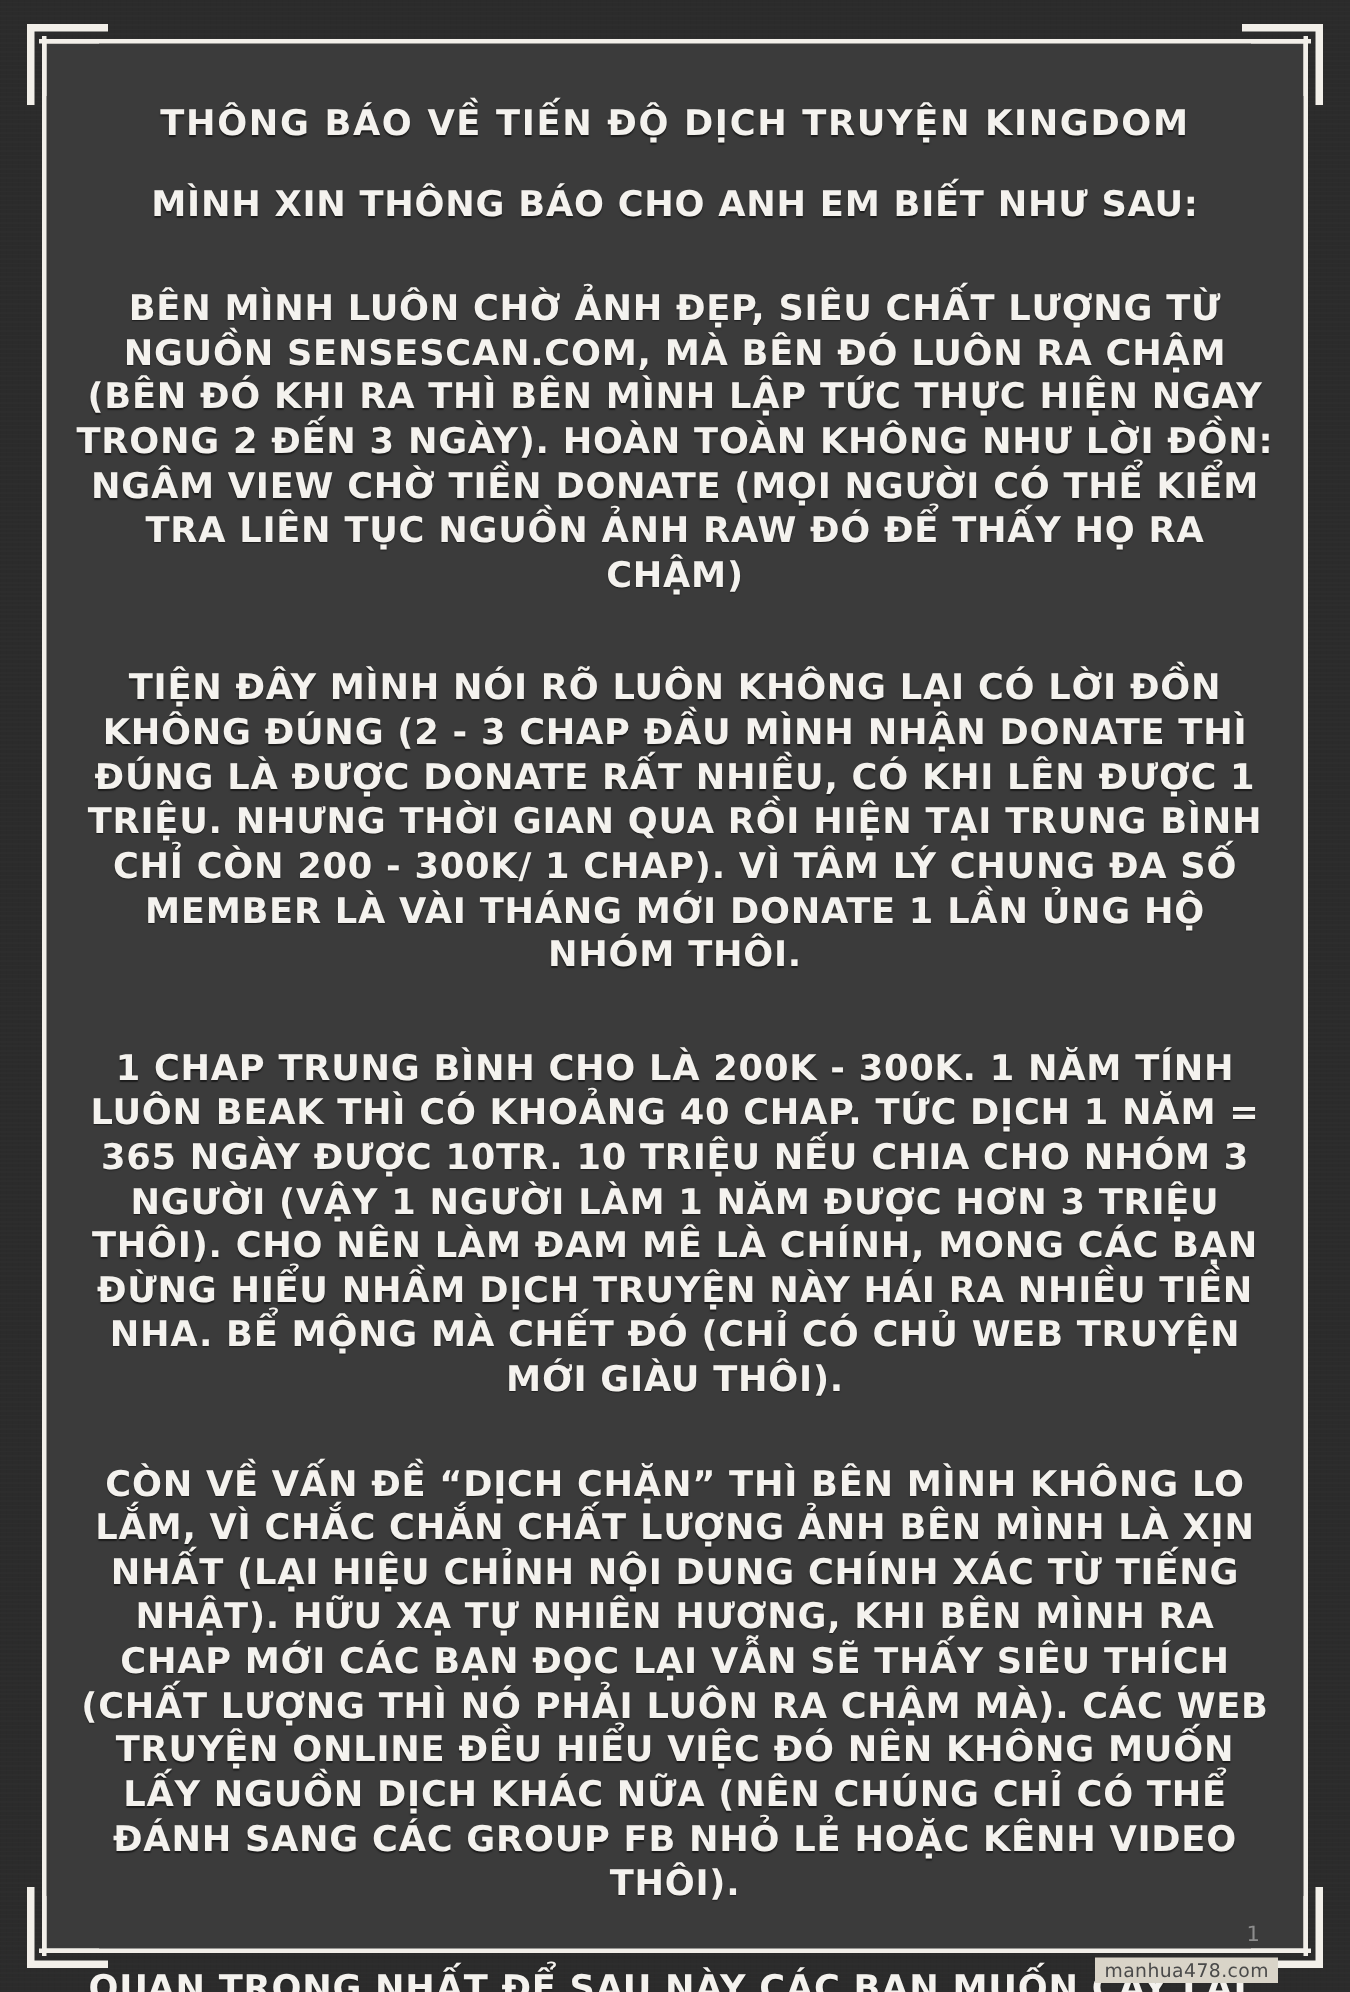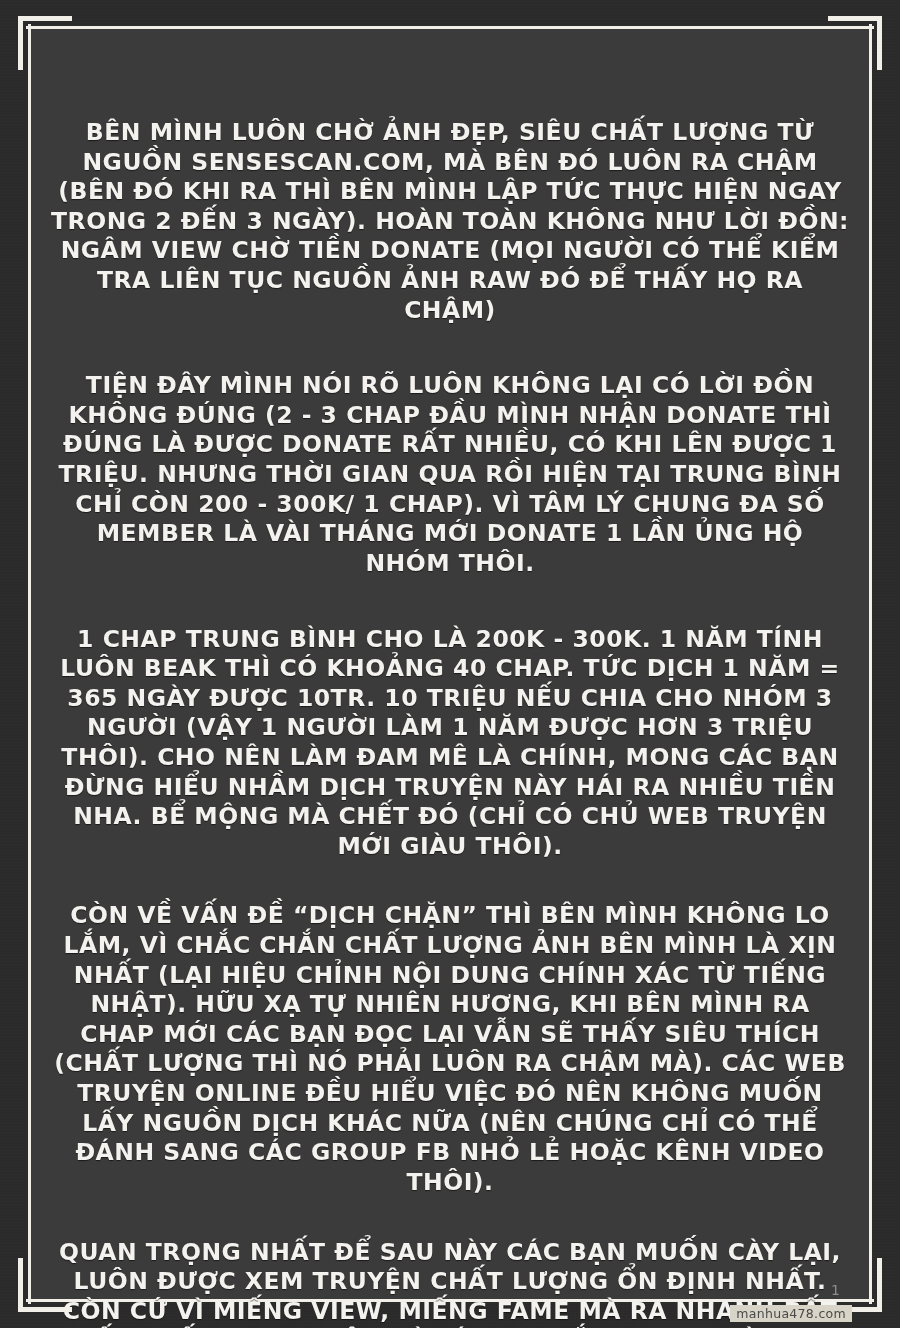--- a/index.html
+++ b/index.html
@@ -154,21 +154,23 @@
       <span class="v2"></span>
   </div>
   <div class="corner br">
     <span class="h"></span>
       <span class="v"></span>
       <span class="h2"></span>
       <span class="v2"></span>
   </div>
 
   <div class="content">
+    <div class="title">THÔNG BÁO VỀ TIẾN ĐỘ DỊCH TRUYỆN KINGDOM</div>
     <div class="gap-sm"></div>
+    <div class="para">MÌNH XIN THÔNG BÁO CHO ANH EM BIẾT NHƯ SAU:</div>
     <div class="gap-md"></div>
     <div class="para">BÊN MÌNH LUÔN CHỜ ẢNH ĐẸP, SIÊU CHẤT LƯỢNG TỪ NGUỒN SENSESCAN.COM, MÀ BÊN ĐÓ LUÔN RA CHẬM (BÊN ĐÓ KHI RA THÌ BÊN MÌNH LẬP TỨC THỰC HIỆN NGAY TRONG 2 ĐẾN 3 NGÀY). HOÀN TOÀN KHÔNG NHƯ LỜI ĐỒN: NGÂM VIEW CHỜ TIỀN DONATE (MỌI NGƯỜI CÓ THỂ KIỂM TRA LIÊN TỤC NGUỒN ẢNH RAW ĐÓ ĐỂ THẤY HỌ RA CHẬM)</div>
     <div class="gap-lg"></div>
     <div class="para">TIỆN ĐÂY MÌNH NÓI RÕ LUÔN KHÔNG LẠI CÓ LỜI ĐỒN KHÔNG ĐÚNG (2 - 3 CHAP ĐẦU MÌNH NHẬN DONATE THÌ ĐÚNG LÀ ĐƯỢC DONATE RẤT NHIỀU, CÓ KHI LÊN ĐƯỢC 1 TRIỆU. NHƯNG THỜI GIAN QUA RỒI HIỆN TẠI TRUNG BÌNH CHỈ CÒN 200 - 300K/ 1 CHAP).
 VÌ TÂM LÝ CHUNG ĐA SỐ MEMBER LÀ VÀI THÁNG MỚI DONATE 1 LẦN ỦNG HỘ NHÓM THÔI.</div>
     <div class="gap-lg"></div>
     <div class="para">1 CHAP TRUNG BÌNH CHO LÀ 200K - 300K. 1 NĂM TÍNH LUÔN BEAK THÌ CÓ KHOẢNG 40 CHAP. TỨC DỊCH 1 NĂM = 365 NGÀY ĐƯỢC 10TR. 10 TRIỆU NẾU CHIA CHO NHÓM 3 NGƯỜI (VẬY 1 NGƯỜI LÀM 1 NĂM ĐƯỢC HƠN 3 TRIỆU THÔI). CHO NÊN LÀM ĐAM MÊ LÀ CHÍNH, MONG CÁC BẠN ĐỪNG HIỂU NHẦM DỊCH TRUYỆN NÀY HÁI RA NHIỀU TIỀN NHA. BỂ MỘNG MÀ CHẾT ĐÓ (CHỈ CÓ CHỦ WEB TRUYỆN MỚI GIÀU THÔI).</div>
     <div class="gap-md"></div>
     <div class="para">CÒN VỀ VẤN ĐỀ “DỊCH CHẶN” THÌ BÊN MÌNH KHÔNG LO LẮM, VÌ CHẮC CHẮN CHẤT LƯỢNG ẢNH BÊN MÌNH LÀ XỊN NHẤT (LẠI HIỆU CHỈNH NỘI DUNG CHÍNH XÁC TỪ TIẾNG NHẬT).
 HỮU XẠ TỰ NHIÊN HƯƠNG, KHI BÊN MÌNH RA CHAP MỚI CÁC BẠN ĐỌC LẠI VẪN SẼ THẤY SIÊU THÍCH (CHẤT LƯỢNG THÌ NÓ PHẢI LUÔN RA CHẬM MÀ). CÁC WEB TRUYỆN ONLINE ĐỀU HIỂU VIỆC ĐÓ NÊN KHÔNG MUỐN LẤY NGUỒN DỊCH KHÁC NỮA (NÊN CHÚNG CHỈ CÓ THỂ ĐÁNH SANG CÁC GROUP FB NHỎ LẺ HOẶC KÊNH VIDEO THÔI).</div>

